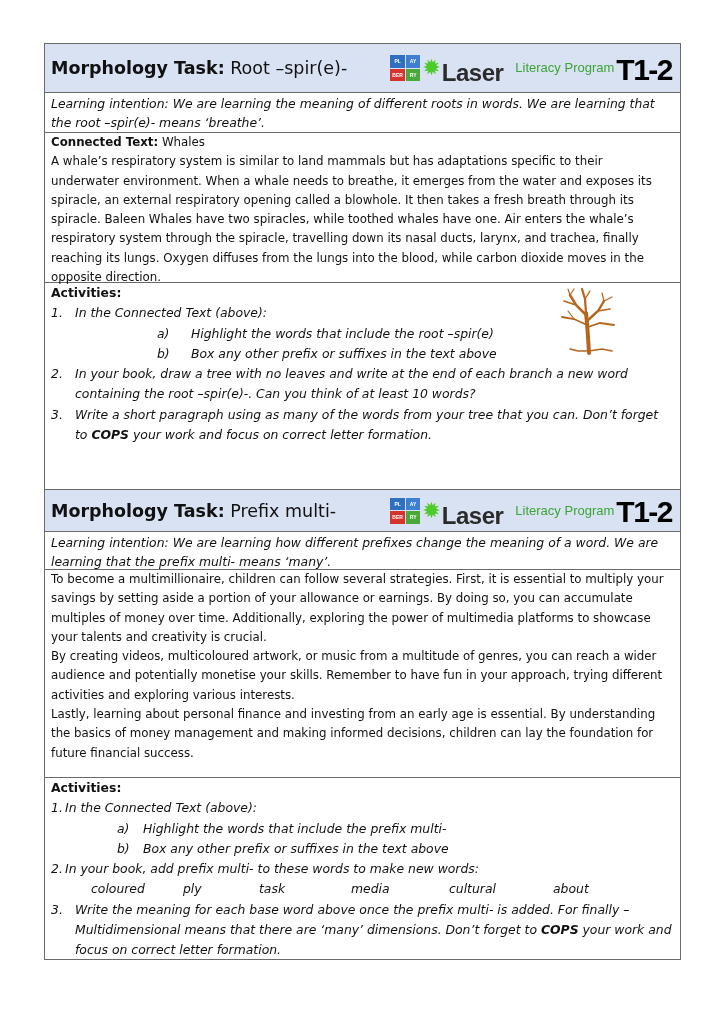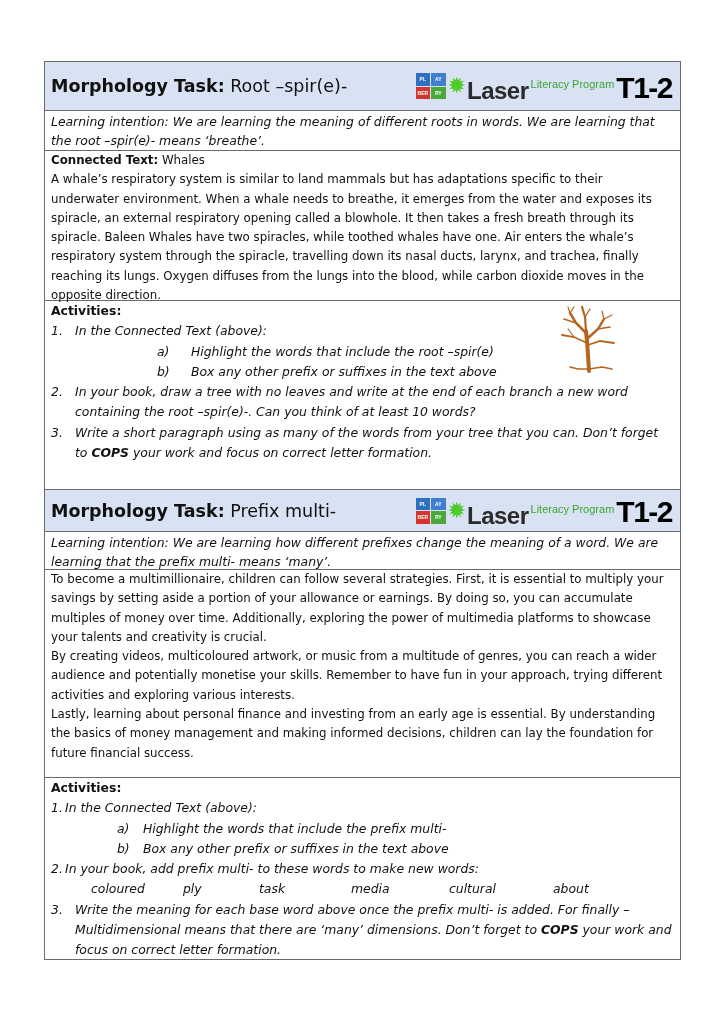--- a/index.html
+++ b/index.html
@@ -4,40 +4,40 @@
   <style>
     html, body { margin: 0; padding: 0; }
     body {
       width: 724px; height: 1024px; background: #ffffff; position: relative; overflow: hidden;
       font-family: "DejaVu Sans", sans-serif; color: #111;
     }
     .task-box {
       position: absolute; left: 44px; width: 637px;
       border: 1.3px solid #6a6a6a; box-sizing: border-box; background: #fff;
     }
-    #task1 { top: 61px; height: 448px; }
+    #task1 { top: 43px; height: 448px; }
     #task2 { top: 489px; height: 471px; }
     .row { border-bottom: 1.3px solid #6a6a6a; box-sizing: border-box; padding: 0 6px; position: relative; }
     .row:last-child { border-bottom: none; }
     .header { background: #d9e2f3; display: flex; align-items: center; }
     #task1 .header { height: 49px; }
     #task2 .header { height: 42px; }
     .header-title { font-size: 17.5px; line-height: 1; padding-top: 2px; }
     .header-title b { font-weight: bold; }
     .logo {
       position: absolute; right: 8px; top: 50%; transform: translateY(-50%);
       display: flex; align-items: flex-end; height: 32px;
     }
     .puzzle { width: 30px; height: 26px; display: grid; grid-template-columns: 1fr 1fr; grid-template-rows: 1fr 1fr; gap: 1px; margin-right: 2px; align-self: center; }
     .pz { font-size: 5px; color: #fff; font-weight: bold; display: flex; align-items: center; justify-content: center; font-family: "Liberation Sans", sans-serif; }
     .pz1 { background: #2f6fc1; } .pz2 { background: #3f7fd0; } .pz3 { background: #d7332d; } .pz4 { background: #4aa83b; }
     .star { color: #4ccb2b; font-size: 22px; line-height: 1; align-self: center; margin-right: 1px; font-family: "DejaVu Sans", sans-serif; }
     .laser-wrap { display: flex; flex-direction: row; align-items: flex-start; margin-right: 2px; }
     .laser { font-family: "Liberation Sans", sans-serif; font-size: 24px; font-weight: bold; color: #2b2b2b; line-height: 0.9; letter-spacing: -0.5px; }
-    .litprog { font-family: "Liberation Sans", sans-serif; font-size: 11px; color: #3aa534; line-height: 1; margin-top: -1px; margin-left: 2px; }
+    .litprog { font-family: "Liberation Sans", sans-serif; font-size: 13px; color: #3aa534; line-height: 1; margin-top: -1px; margin-left: 12px; }
     .level { font-family: "Liberation Sans", sans-serif; font-size: 30px; font-weight: bold; color: #000000; line-height: 0.95; letter-spacing: -1.5px; }
     .intent { font-style: italic; font-size: 12.4px; line-height: 19px; padding-top: 1px; padding-bottom: 1px; }
     #task1 .intent { height: 40px; }
     #task2 .intent { height: 38px; }
     .connected { font-size: 11.8px; line-height: 19.3px; }
     #task1 .connected { height: 150px; }
     #task2 .connected { height: 208px; }
     .ct-title b { font-weight: bold; }
     .ct-para { margin: 0; }
     .activities { font-size: 12.4px; line-height: 20.3px; }

